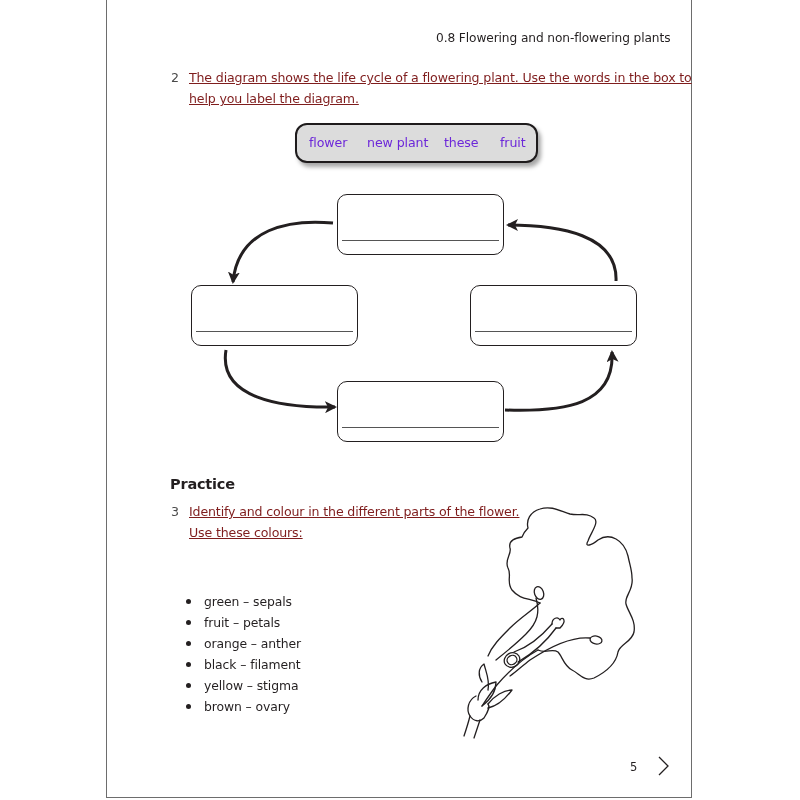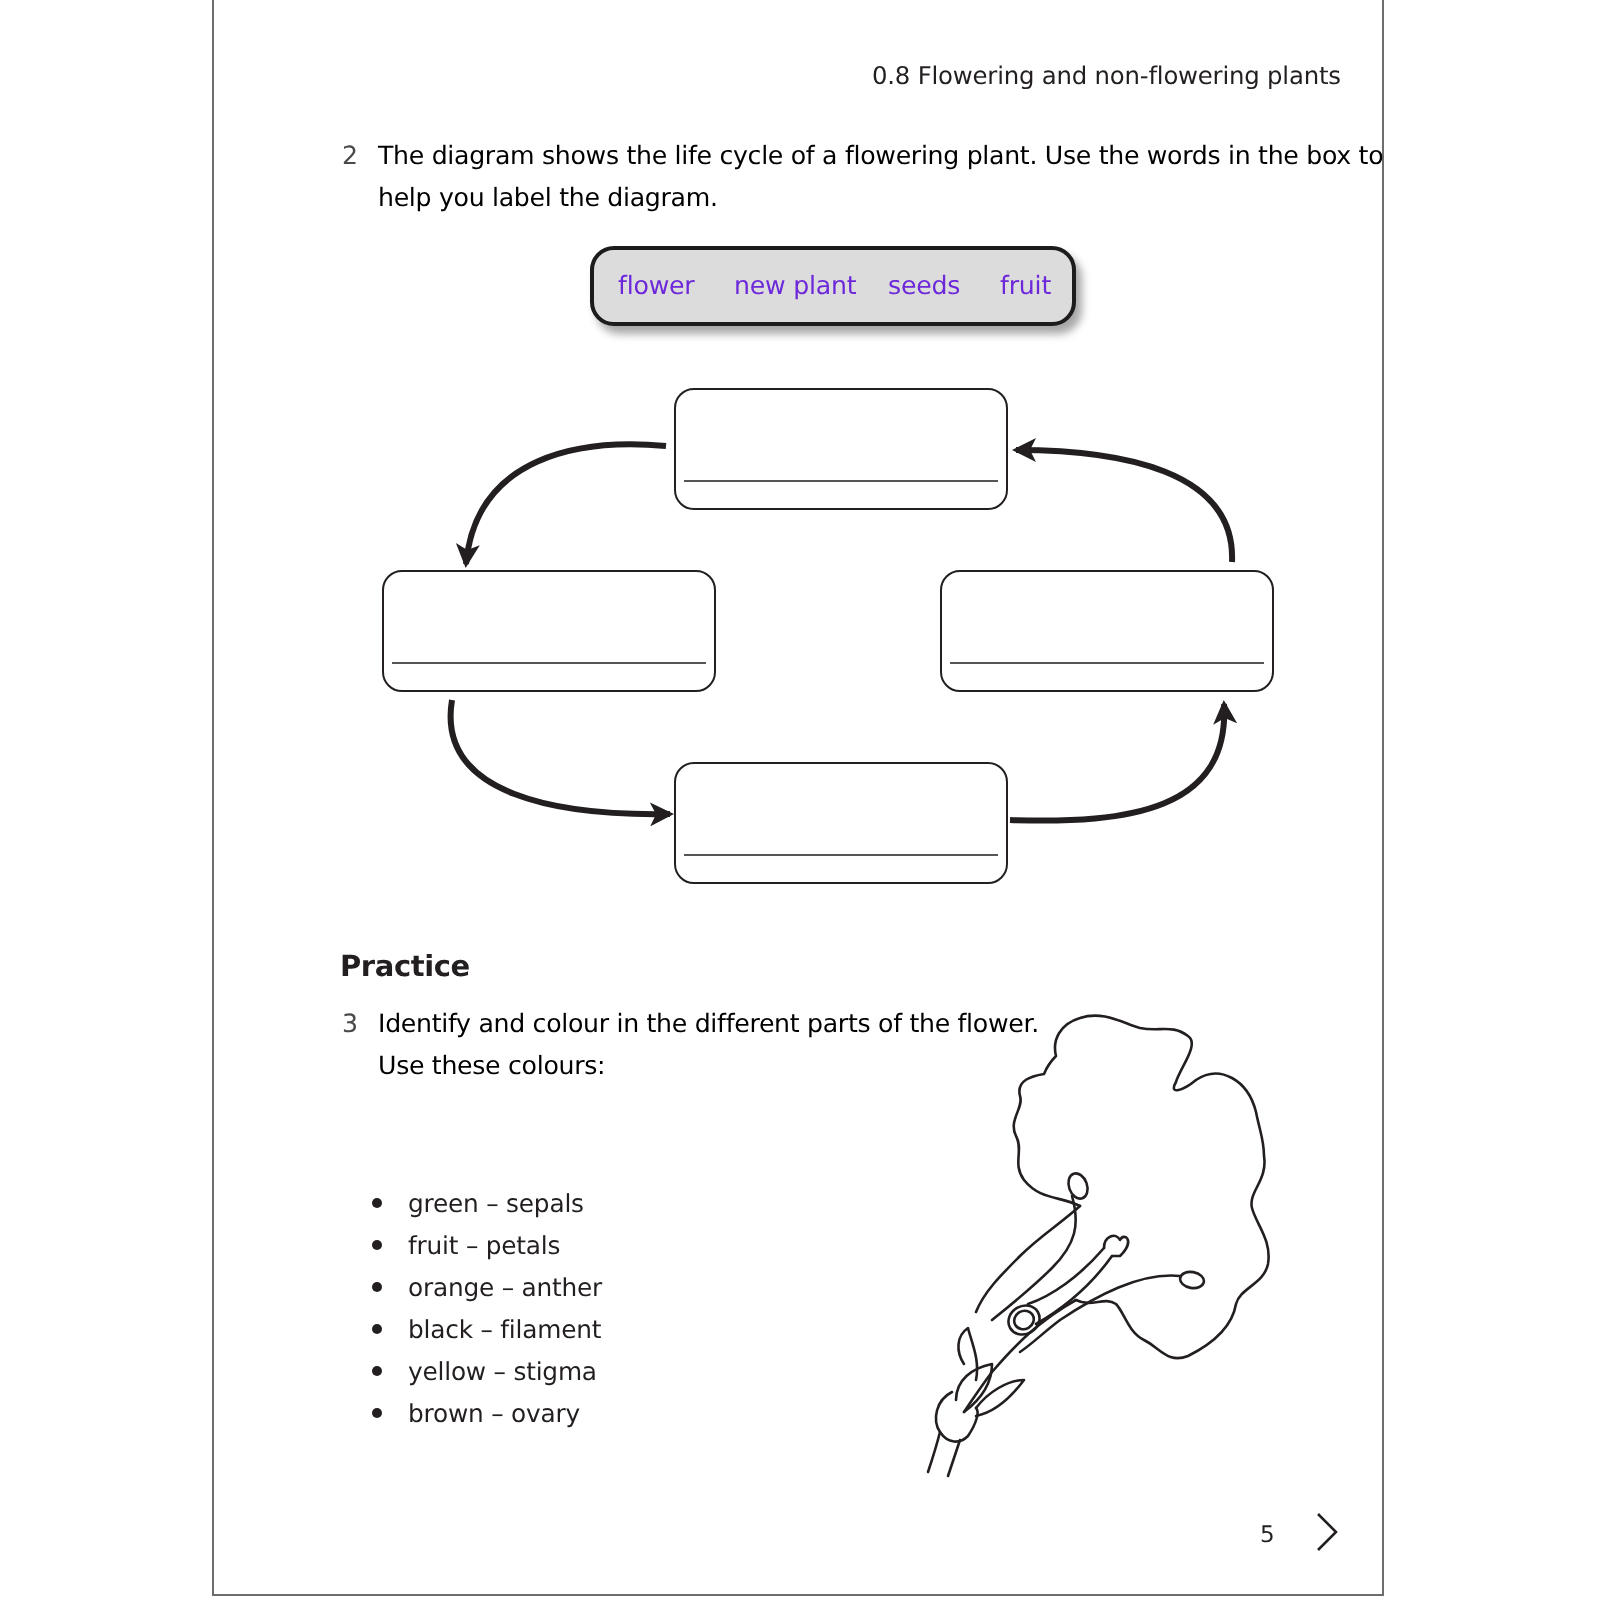--- a/index.html
+++ b/index.html
@@ -34,21 +34,22 @@
       color: #231f20;
     }
 
     .q-number {
       font-size: 12.6px;
       color: #4a4a4a;
     }
     .q-text {
       font-size: 12.6px;
       letter-spacing: -0.15px;
-      color: #000000;
+      color: #7f1d1d;
+      text-decoration: underline;
     }
 
     .word-box {
       position: absolute;
       left: 295px; top: 123px;
       width: 243px; height: 40px;
       box-sizing: border-box;
       background: #dcdcdc;
       border: 2px solid #1e1b1c;
       border-radius: 12px;
@@ -126,21 +127,21 @@
 
 <div class="abs running-head">0.8  Flowering and non-flowering plants</div>
 
 <div class="abs q-number" style="left:171px; top:70px;">2</div>
 <div class="abs q-text" style="left:189px; top:70px;">The diagram shows the life cycle of a flowering plant. Use the words in the box to</div>
 <div class="abs q-text" style="left:189px; top:91px;">help you label the diagram.</div>
 
 <div class="word-box">
   <span class="word" style="left:12px;">flower</span>
   <span class="word" style="left:70px;">new plant</span>
-  <span class="word" style="left:147px;">seeds</span>
+  <span class="word" style="left:147px;">these</span>
   <span class="word" style="left:203px;">fruit</span>
 </div>
 
 <div class="label-box" style="left:337px; top:194px;">
   <div class="label-line"></div>
 </div>
 <div class="label-box" style="left:191px; top:285px;">
   <div class="label-line"></div>
 </div>
 <div class="label-box" style="left:470px; top:285px;">

